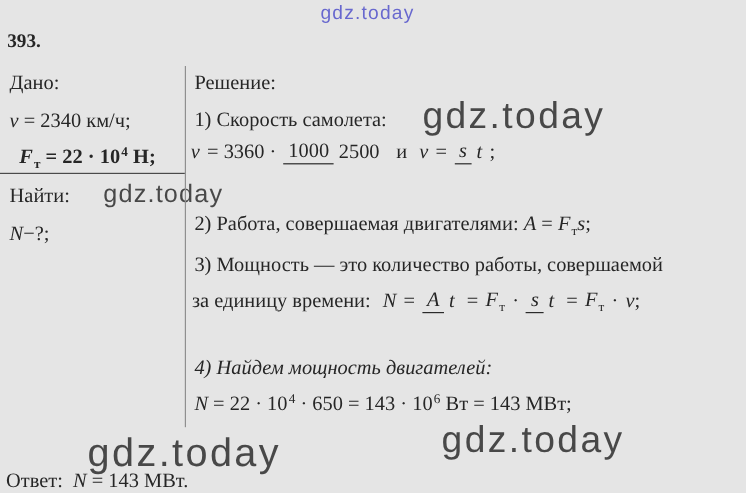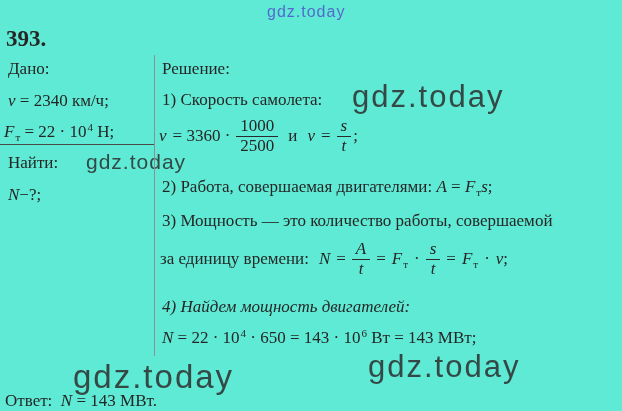--- a/index.html
+++ b/index.html
@@ -1,63 +1,63 @@
 <!DOCTYPE html>
 <html><head>
 <meta charset="utf-8">
 <style>
   html,body{margin:0;padding:0;background:#ffffff;}
   .page{
-    position:relative;width:622px;height:411px;background:#5eead4;overflow:hidden;
+    position:relative;width:622px;height:411px;background:#e5e5e5;overflow:hidden;
     font-family:"Liberation Serif","DejaVu Serif",serif;color:#262626;
   }
   .abs{position:absolute;}
   .txt{font-size:17px;line-height:1.2;white-space:nowrap;}
   .bold{font-weight:bold;}
   .var{font-style:italic;}
   
   .wm{
     font-family:"Liberation Sans","DejaVu Sans",sans-serif;
     font-weight:300;letter-spacing:2px;white-space:nowrap;
   }
   .wm-gray{color:rgba(45,45,45,0.85);}
   .wm-blue{color:#5353cb;opacity:0.85;letter-spacing:1px;}
   
   .formula-row{display:flex;align-items:center;gap:6px;font-size:17px;white-space:nowrap;}
-  .frac{display:inline-flex;flex-direction:column;align-items:center;line-height:1.1;}
+  .frac{display:inline-flex;flex-direction:row;align-items:center;line-height:1.1;}
   .frac .num{padding:0 4px;border-bottom:1.5px solid #2a2a2a;}
   .frac .den{padding:0 4px;}
   .grp{white-space:nowrap;}
   .fsub{font-size:11px;vertical-align:-4px;margin-left:1px;}
   .fsup{font-size:11px;vertical-align:6px;margin-left:1px;}
   
   .vline{width:0;border-left:1.5px solid #8f8f8f;}
   .hline{height:0;border-top:1.8px solid #4a4a4a;}
 </style>
 </head>
 <body>
 
 <div class="page">
 
   <div class="abs wm wm-blue" style="left:267px;top:3px;font-size:16px;">gdz.today</div>
   <div class="abs wm wm-gray" style="left:86px;top:150px;font-size:21px;letter-spacing:1px;">gdz.today</div>
   <div class="abs wm wm-gray" style="left:352px;top:79px;font-size:31px;">gdz.today</div>
   <div class="abs wm wm-gray" style="left:73px;top:358px;font-size:33px;">gdz.today</div>
   <div class="abs wm wm-gray" style="left:368px;top:349px;font-size:31px;">gdz.today</div>
 
-  <div class="abs txt bold" style="left:6px;top:25px;font-size:23px;">393.</div>
+  <div class="abs txt bold" style="left:6px;top:25px;font-size:16px;">393.</div>
 
   <div class="abs vline" style="left:154px;top:55px;height:301px;"></div>
   <div class="abs hline" style="left:0;top:144px;width:154px;"></div>
 
   <div class="abs txt" style="left:8px;top:59px;">Дано:</div>
 
   <div class="abs txt" style="left:8px;top:91px;"><span class="var">v</span> <span>= 2340 км/ч;</span></div>
 
-  <div class="abs txt" style="left:4px;top:121px;"><span class="var">F</span><span class="fsub">т</span> <span>= 22 · 10</span><span class="fsup">4</span> <span>Н;</span></div>
+  <div class="abs txt" style="left:16px;top:121px;font-weight:bold;"><span class="var">F</span><span class="fsub">т</span> <span>= 22 · 10</span><span class="fsup">4</span> <span>Н;</span></div>
 
   <div class="abs txt" style="left:8px;top:153px;">Найти:</div>
 
   <div class="abs txt" style="left:8px;top:185px;"><span class="var">N</span><span>−?;</span></div>
 
   <div class="abs txt" style="left:162px;top:59px;">Решение:</div>
 
   <div class="abs txt" style="left:162px;top:90px;">1) Скорость самолета:</div>
 
   <div class="abs formula-row" style="left:159px;top:117px;">

